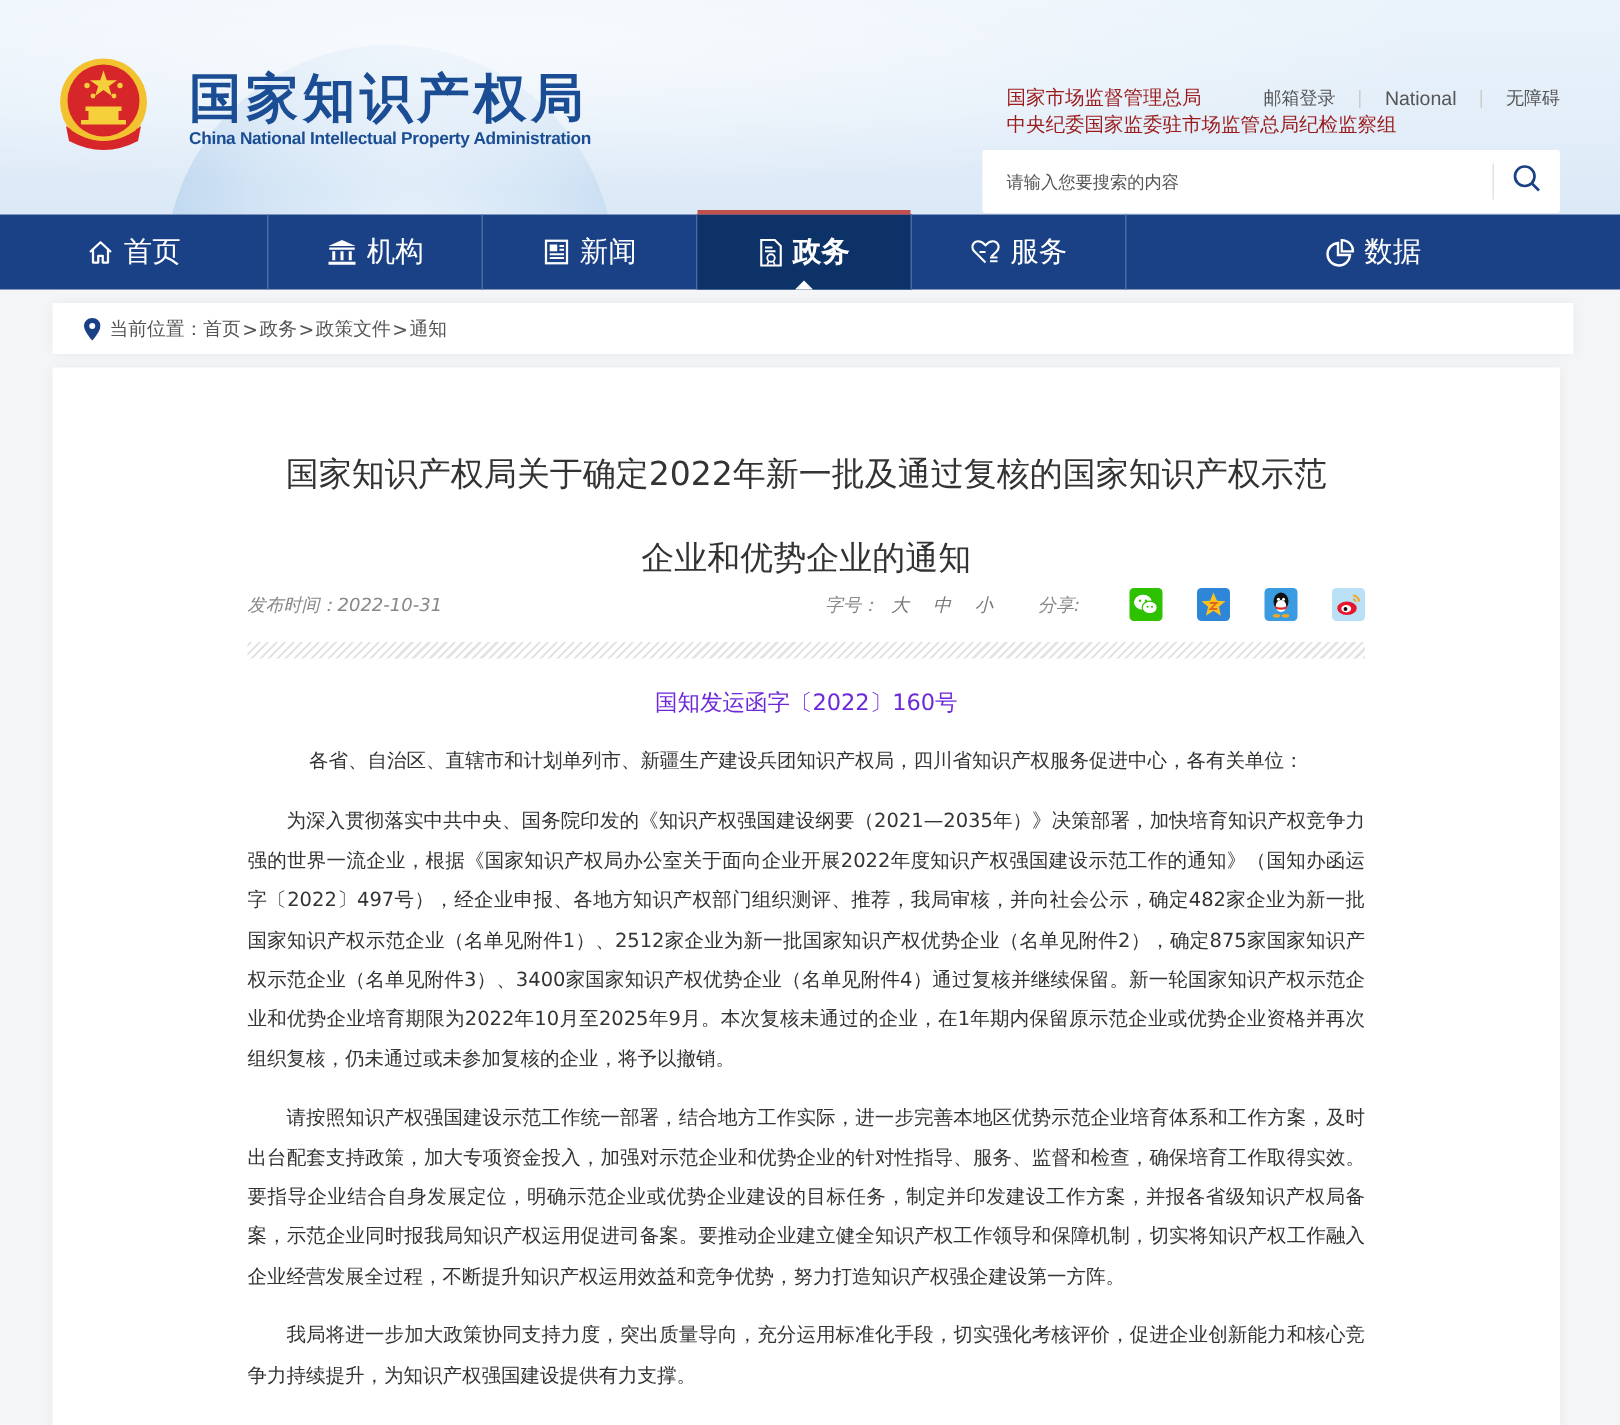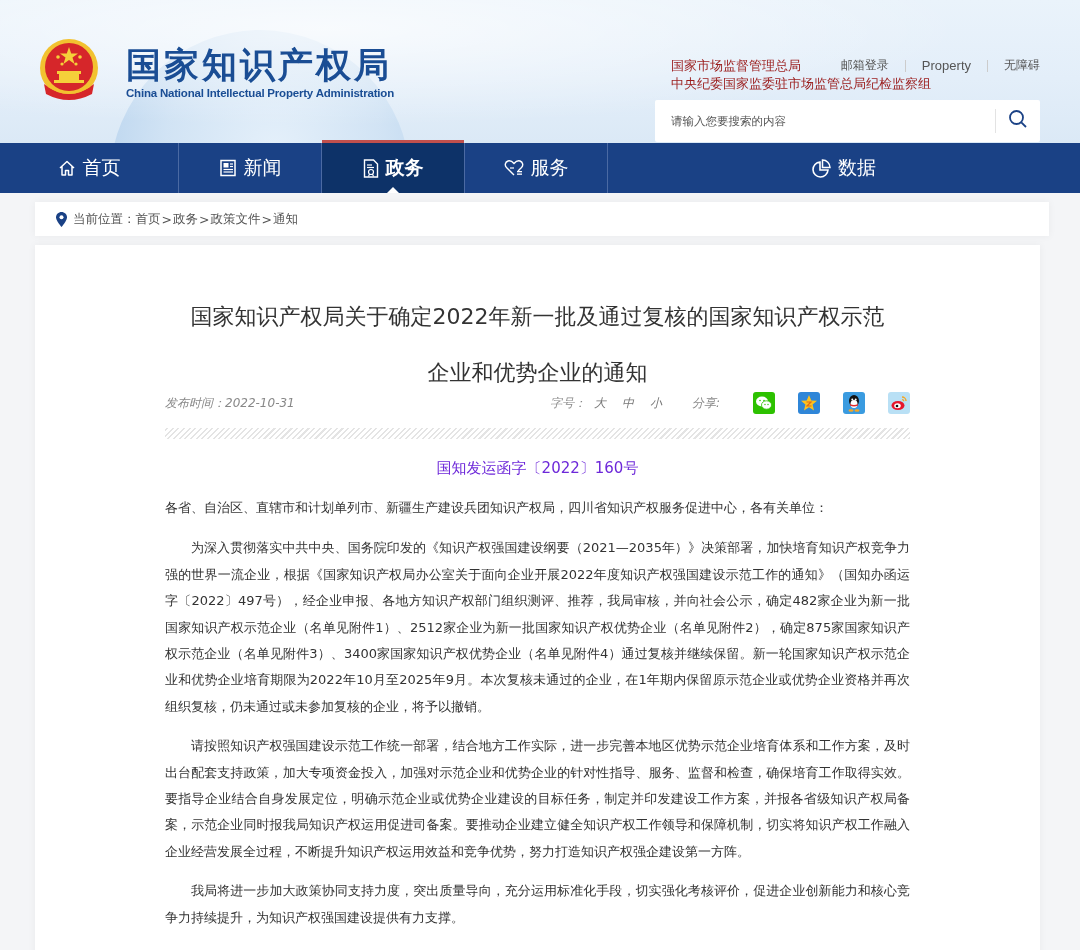--- a/index.html
+++ b/index.html
@@ -128,21 +128,21 @@
     .docno {
       position: absolute; left: 130px; top: 214px; width: 745px;
       text-align: center; font-size: 15px; color: #6d28d9;
     }
     .body {
       position: absolute; left: 130px; top: 250px; width: 745px;
       font-size: 13px; color: #333; line-height: 26.4px;
     }
     .body p { margin-bottom: 13px; text-align: justify; }
     .body p.indent { text-indent: 2em; }
-    .body p.salute { margin-bottom: 14px; }
+    .body p.salute { margin-bottom: 14px; margin-left: 41px; }
   </style>
 </head>
 <body>
 
 <div class="header">
   <div class="globe"></div>
   <div class="haze"></div>
 
   <div class="emblem">
     <svg width="62" height="64" viewBox="0 0 62 64">
@@ -159,21 +159,21 @@
       <path d="M6 46 Q31 66 56 46 L54 56 Q31 68 8 56 Z" fill="#d6262a"></path>
       <path d="M10 48 Q31 62 52 48" stroke="#f2c230" stroke-width="2" fill="none"></path>
     </svg>
   </div>
   <div class="logo-cn">国家知识产权局</div>
   <div class="logo-en">China National Intellectual Property Administration</div>
 
   <div class="toplinks">
     <a href="#">邮箱登录</a>
     <span class="sep"></span>
-    <a href="#" style="font-family:'Liberation Sans',sans-serif;font-size:13px;">Property</a>
+    <a href="#" style="font-family:'Liberation Sans',sans-serif;font-size:13px;">National</a>
     <span class="sep"></span>
     <a href="#">无障碍</a>
   </div>
 
   <div class="agency">
     <div>国家市场监督管理总局</div>
     <div>中央纪委国家监委驻市场监管总局纪检监察组</div>
   </div>
 
   <div class="search">
@@ -191,20 +191,33 @@
 </div>
 
 <div class="nav">
   <div class="nav-item">
     <span class="ico">
       <svg width="18" height="18" viewBox="0 0 18 18">
           <path d="M2 9 L9 2.5 L16 9 M4 7.5 V16 H7.5 V11.5 H10.5 V16 H14 V7.5" stroke="#fff" stroke-width="1.5" fill="none" stroke-linejoin="round"></path>
         </svg>
     </span>
     <span>首页</span>
+  </div>
+  <div class="nav-item">
+    <span class="ico">
+      <svg width="20" height="18" viewBox="0 0 20 18">
+          <path d="M10 1 L19 5 H1 Z" fill="#fff"></path>
+          <rect x="1.5" y="6" width="17" height="1.5" fill="#fff"></rect>
+          <rect x="3.5" y="8.5" width="2" height="6" fill="#fff"></rect>
+          <rect x="9" y="8.5" width="2" height="6" fill="#fff"></rect>
+          <rect x="14.5" y="8.5" width="2" height="6" fill="#fff"></rect>
+          <rect x="1" y="15.5" width="18" height="2" fill="#fff"></rect>
+        </svg>
+    </span>
+    <span>机构</span>
   </div>
   <div class="nav-item">
     <span class="ico">
       <svg width="18" height="18" viewBox="0 0 18 18">
           <rect x="2" y="1.5" width="14" height="15" stroke="#fff" stroke-width="1.5" fill="none"></rect>
           <rect x="4.5" y="4" width="5" height="4.5" fill="#fff"></rect>
           <line x1="11" y1="5" x2="14" y2="5" stroke="#fff" stroke-width="1.2"></line>
           <line x1="11" y1="7.5" x2="14" y2="7.5" stroke="#fff" stroke-width="1.2"></line>
           <line x1="4.5" y1="10.5" x2="14" y2="10.5" stroke="#fff" stroke-width="1.2"></line>
           <line x1="4.5" y1="13" x2="14" y2="13" stroke="#fff" stroke-width="1.2"></line>

